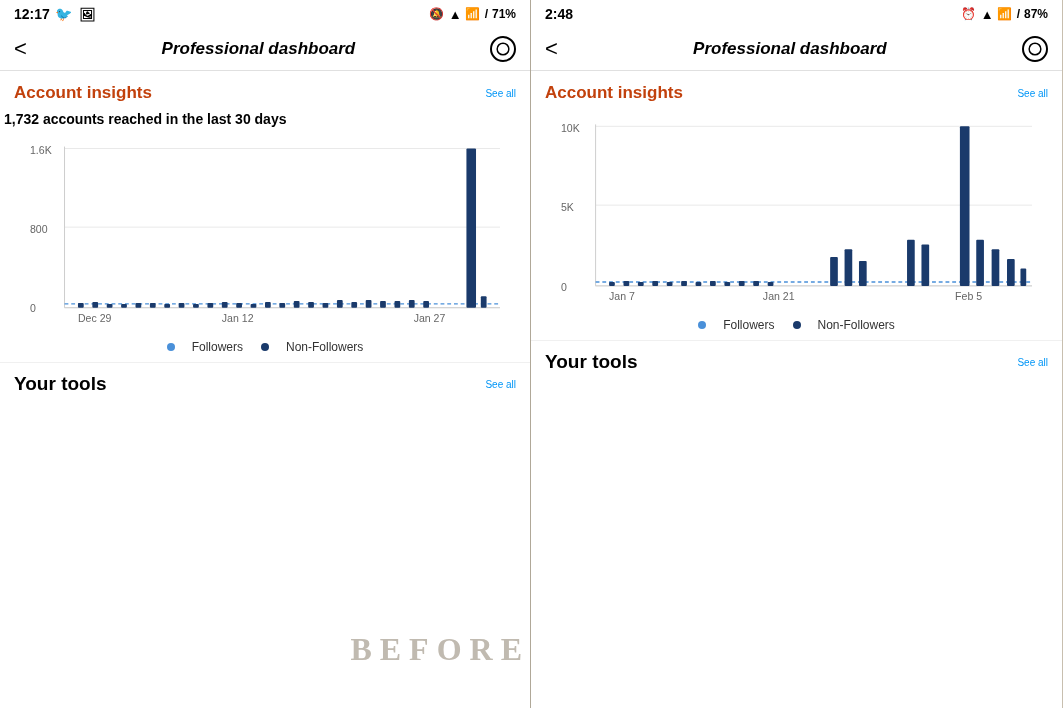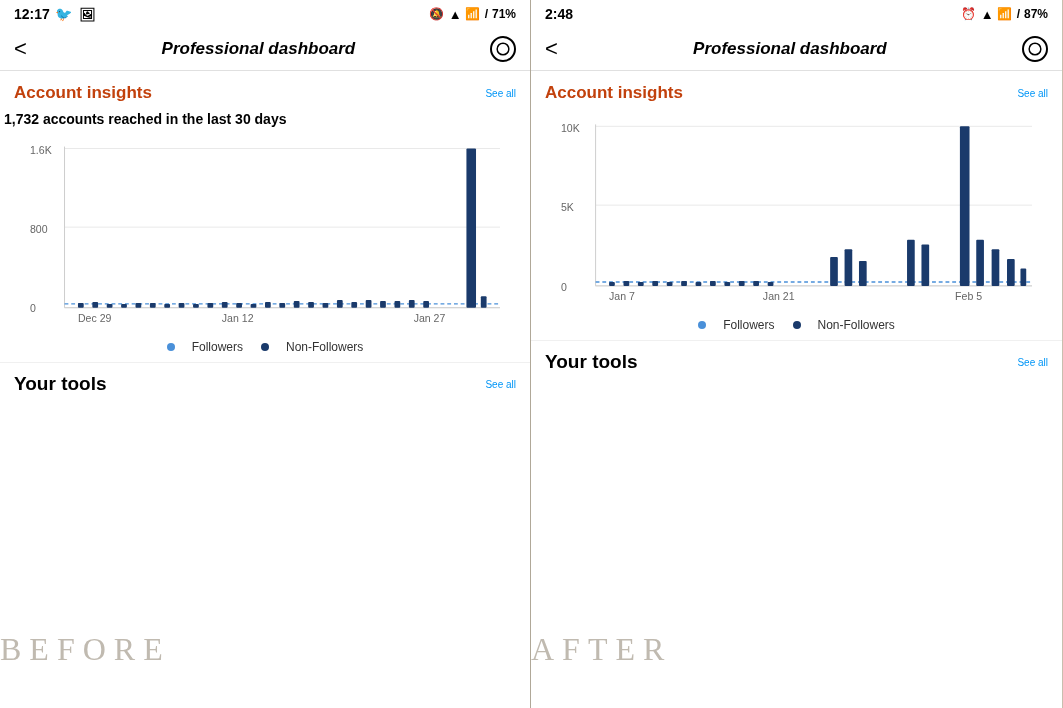--- a/index.html
+++ b/index.html
@@ -161,24 +161,24 @@
       font-size: 19px;
       font-weight: 700;
       color: #000;
     }
 
     
     .watermark {
       position: absolute;
       bottom: 40px;
       left: 0;
-      right: 12px;
-      text-align: left;
+      right: 0;
+      text-align: right;
       font-size: 32px;
-      font-weight: 400;
+      font-weight: 700;
       letter-spacing: 8px;
       color: #c0bab0;
       font-family: Georgia, serif;
     }
 
     
     .svg-chart {
       width: 100%;
       overflow: visible;
     }
@@ -391,15 +391,14 @@
       </div>
     </div>
 
     <div style="border-top:1px solid #f0f0f0; padding: 10px 14px 6px;">
       <div class="tools-header">
         <span class="tools-title">Your tools</span>
         <span class="see-all">See all</span>
       </div>
     </div>
 
-    <div class="watermark">AFTER</div>
   </div>
 </div>
 
 </body></html>

